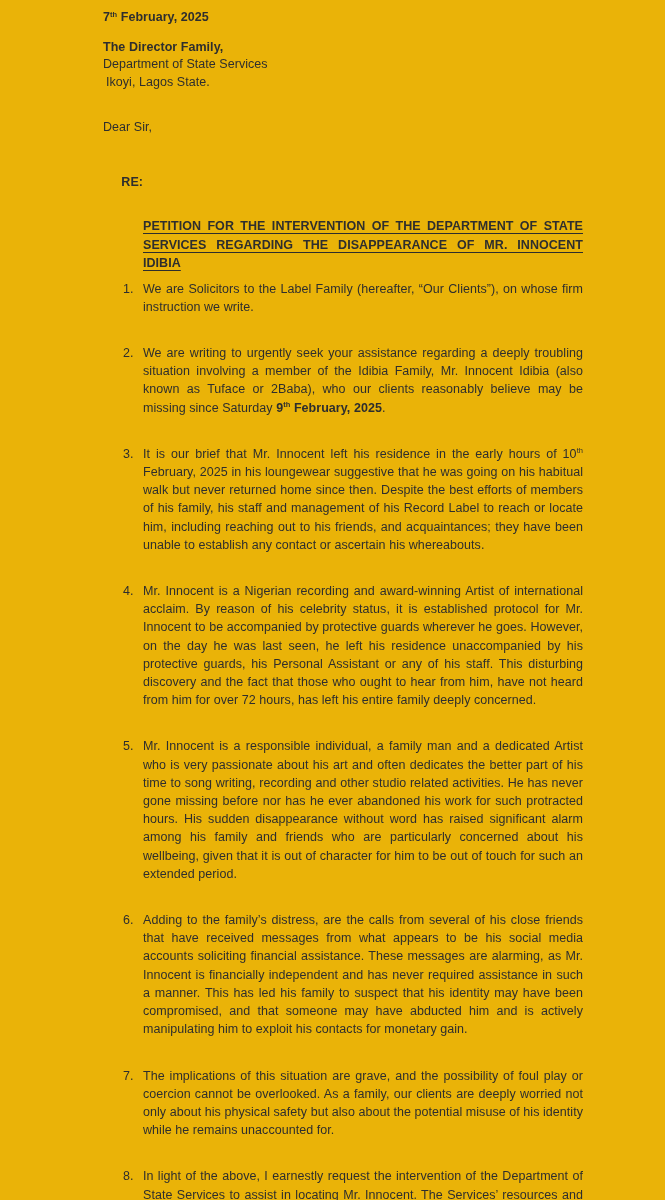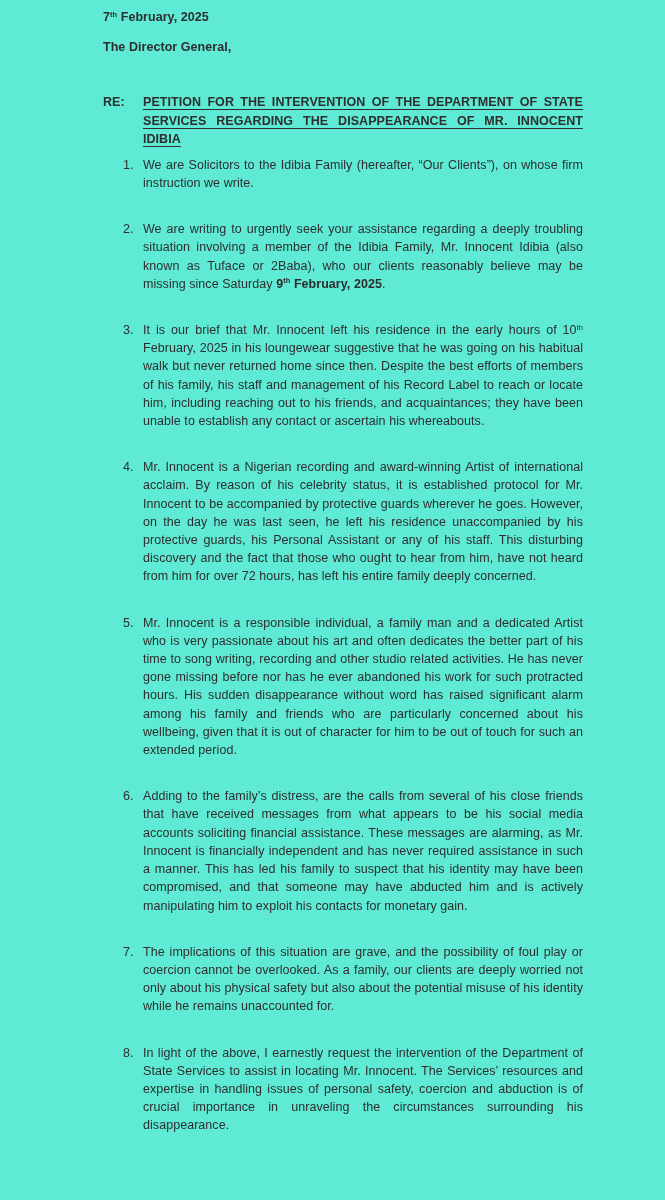--- a/index.html
+++ b/index.html
@@ -12,21 +12,21 @@
     height: 1200px;
     overflow: hidden;
     font-family: "Liberation Sans", sans-serif;
     color: #2e2e2e;
   }
   .page {
     box-sizing: border-box;
     width: 665px;
     height: 1200px;
     padding: 8px 82px 0 103px;
-    background: #5eead4;
+    background: #eab308;
     font-size: 12.5px;
     line-height: 18.2px;
     letter-spacing: 0.05px;
   }
   .b { font-weight: 700; }
   .sup {
     font-size: 7.5px;
     line-height: 0;
     position: relative;
     top: -4.5px;
@@ -42,29 +42,31 @@
   .recipient-address-2 { padding-left: 3px; }
   .salutation { margin-top: 27px; }
   .subject-line {
     margin-top: 37px;
     display: flex;
   }
   .subject-label {
     width: 40px;
     flex-shrink: 0;
     font-weight: 700;
+    text-align: right;
   }
   .subject-title {
     flex: 1;
     font-weight: 700;
     text-align: justify;
     line-height: 18.5px;
     text-decoration: underline;
     text-decoration-thickness: 1.4px;
     text-underline-offset: 3px;
+    margin-top: 44px;
   }
   .petition-list { margin-left: 20px; }
   .item {
     display: flex;
     margin-top: 28px;
   }
   .item:first-child { margin-top: 7px; }
   .item-number {
     width: 20px;
     flex-shrink: 0;
@@ -75,33 +77,36 @@
   }
 </style>
 </head>
 <body>
 
 <div class="page">
 
   <div class="date-line"><span class="b">7</span><span class="b sup">th</span><span class="b"> February, 2025</span></div>
 
   <div class="recipient-block">
-    <div class="recipient-name">The Director General,</div>
+    <div class="recipient-name">The Director Family,</div>
+    <div>Department of State Services</div>
+    <div class="recipient-address-2">Ikoyi, Lagos State.</div>
   </div>
 
+  <div class="salutation">Dear Sir,</div>
 
   <div class="subject-line">
     <div class="subject-label">RE:</div>
     <div class="subject-title">PETITION FOR THE INTERVENTION OF THE DEPARTMENT OF STATE SERVICES REGARDING THE DISAPPEARANCE OF MR. INNOCENT IDIBIA</div>
   </div>
 
   <div class="petition-list">
       <div class="item">
         <div class="item-number">1.</div>
-        <div class="item-body"><span>We are Solicitors to the Idibia Family (hereafter, “Our Clients”), on whose firm instruction we write.</span></div>
+        <div class="item-body"><span>We are Solicitors to the Label Family (hereafter, “Our Clients”), on whose firm instruction we write.</span></div>
       </div>
       <div class="item">
         <div class="item-number">2.</div>
         <div class="item-body"><span>We are writing to urgently seek your assistance regarding a deeply troubling situation involving a member of the Idibia Family, Mr. Innocent Idibia (also known as Tuface or 2Baba), who our clients reasonably believe may be missing since Saturday </span><span class="b">9</span><span class="b sup">th</span><span class="b"> February, 2025</span><span>.</span></div>
       </div>
       <div class="item">
         <div class="item-number">3.</div>
         <div class="item-body"><span>It is our brief that Mr. Innocent left his residence in the early hours of 10</span><span class="sup">th</span><span> February, 2025 in his loungewear suggestive that he was going on his habitual walk but never returned home since then. Despite the best efforts of members of his family, his staff and management of his Record Label to reach or locate him, including reaching out to his friends, and acquaintances; they have been unable to establish any contact or ascertain his whereabouts.</span></div>
       </div>
       <div class="item">

